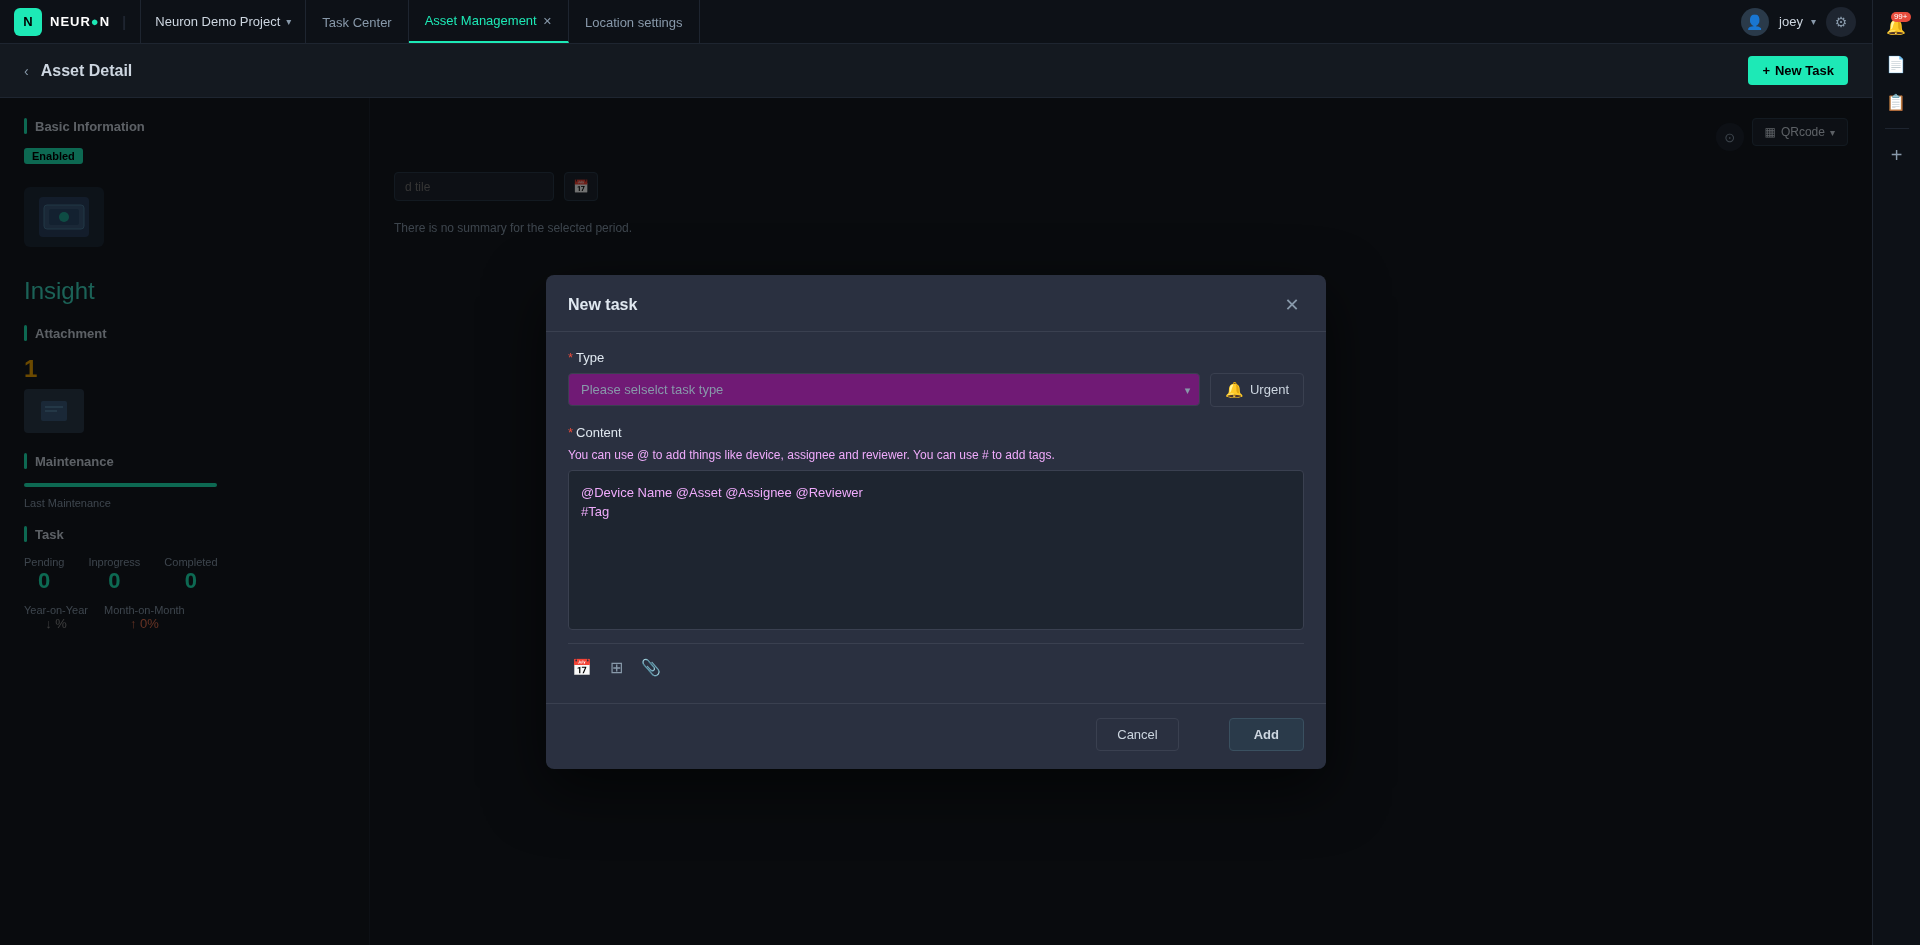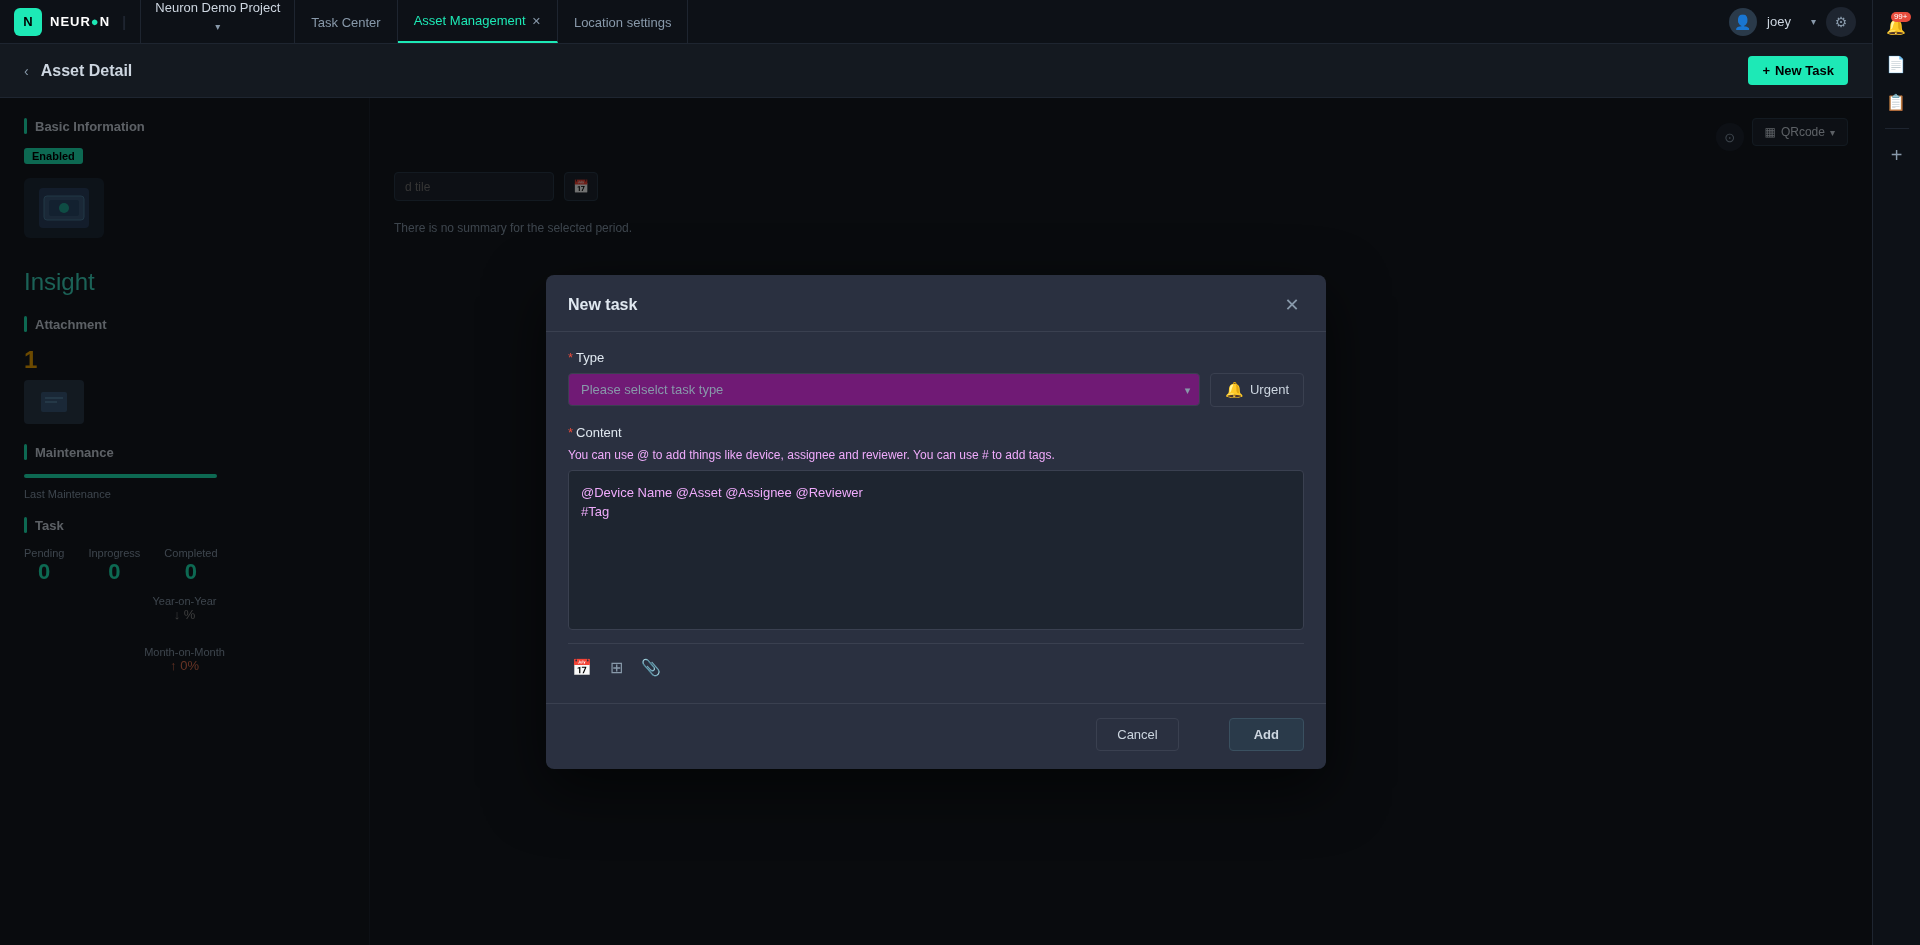--- a/index.html
+++ b/index.html
@@ -91,21 +91,20 @@
     }
     .topbar-project {
       display: flex; align-items: center;
       padding: 0 14px;
       gap: 6px;
       height: 100%;
       border-right: 1px solid #1e2530;
       color: #cdd6e0;
       font-size: 13px;
       cursor: pointer;
-      flex-direction: column;
     }
     .topbar-tabs {
       display: flex; align-items: stretch;
       height: 100%;
       flex: 1;
     }
     .topbar-tab {
       display: flex; align-items: flex-end;
       padding: 13px 16px;
       gap: 6px;
@@ -133,21 +132,21 @@
     .topbar-avatar {
       width: 28px; height: 28px;
       background: #2a3a4a;
       border-radius: 50%;
       display: flex; align-items: center; justify-content: center;
       font-size: 10px;
       overflow: hidden;
     }
     .topbar-user {
       display: flex; align-items: center;
-      gap: 20px;
+      gap: 8px;
       cursor: pointer;
       color: #cdd6e0;
     }
     .topbar-gear {
       width: 30px; height: 30px;
       background: #1e2530;
       border-radius: 50%;
       display: flex; align-items: center; justify-content: center;
       cursor: pointer;
       color: #8899aa;
@@ -291,23 +290,22 @@
     .task-section { margin-top: 16px; }
     .task-stats {
       display: flex; gap: 24px;
       margin-top: 8px;
     }
     .task-stat { text-align: center; }
     .task-stat-label { color: #8899aa; font-size: 11px; }
     .task-stat-value { color: #1de9b6; font-size: 22px; font-weight: 600; }
 
     .yoy-section {
-      display: flex; gap: 24px;
+      display: flex; gap: 16px;
       margin-top: 10px;
-      flex-direction: column;
     }
     .yoy-item { text-align: center; }
     .yoy-header { color: #8899aa; font-size: 11px; }
     .yoy-value { color: #f0a500; font-size: 13px; }
     .yoy-down { color: #888; }
 
     
     .right-panel {
       flex: 1;
       padding: 20px 24px;
@@ -540,21 +538,21 @@
     </div>
 
     <div class="page-body">
 
       <div class="left-panel">
 
         <div class="section-header">
           <div class="section-bar"></div>
           <span class="section-title">Basic Information</span>
         </div>
-        <div style="margin-bottom:15px;">
+        <div style="margin-bottom:24px;">
           <span class="enabled-badge">Enabled</span>
         </div>
         <div class="asset-img-placeholder">
           <div class="asset-img-inner">
             <svg width="50" height="40" viewBox="0 0 50 40" fill="none">
               <rect x="5" y="8" width="40" height="24" rx="3" fill="#3a5a7a" stroke="#4a7a9a" stroke-width="1"></rect>
               <rect x="10" y="12" width="30" height="16" rx="2" fill="#2a4a6a"></rect>
               <circle cx="25" cy="20" r="5" fill="#1de9b6" opacity="0.6"></circle>
             </svg>
           </div>

